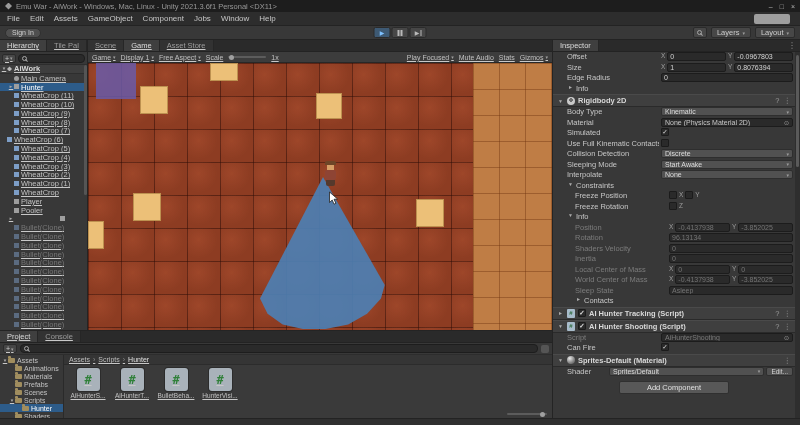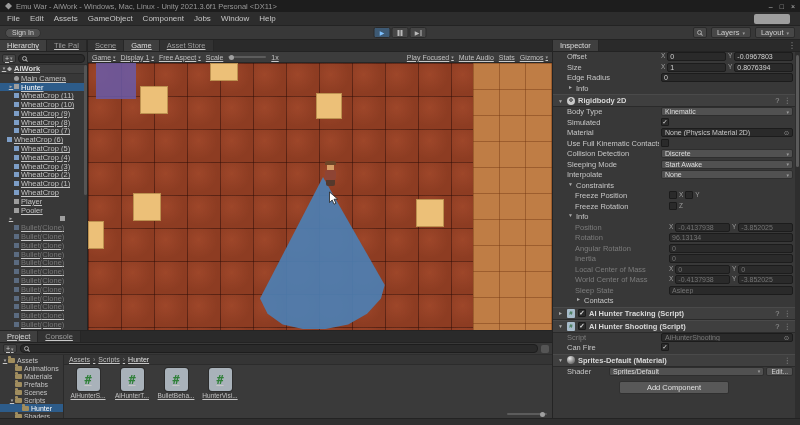--- a/index.html
+++ b/index.html
@@ -545,29 +545,29 @@
           </span>
         </div>
         <div class="insp-row">
           <span class="lbl">Body Type</span>
           <div class="dropdown">
             <span class="dd-val">Kinematic</span>
             <span class="dd-arrow">▾</span>
           </div>
         </div>
         <div class="insp-row">
-          <span class="lbl">Simulated</span>
-          <div class="checkbox checked">✓</div>
-        </div>
-        <div class="insp-row">
           <span class="lbl">Material</span>
           <div class="objfield">
             <span class="obj-val">None (Physics Material 2D)</span>
             <span class="obj-pick">⊙</span>
           </div>
+        </div>
+        <div class="insp-row">
+          <span class="lbl">Simulated</span>
+          <div class="checkbox checked">✓</div>
         </div>
         <div class="insp-row">
           <span class="lbl">Use Full Kinematic Contacts</span>
           <div class="checkbox"></div>
         </div>
         <div class="insp-row">
           <span class="lbl">Collision Detection</span>
           <div class="dropdown">
             <span class="dd-val">Discrete</span>
             <span class="dd-arrow">▾</span>
@@ -612,21 +612,21 @@
           <span class="axis">X</span>
           <div class="num-field">-0.4137938</div>
           <span class="axis">Y</span>
           <div class="num-field">-3.852025</div>
         </div>
         <div class="insp-row disabled ind1">
           <span class="lbl">Rotation</span>
           <div class="num-field">96.13134</div>
         </div>
         <div class="insp-row disabled ind1">
-          <span class="lbl">Angular Rotation</span>
+          <span class="lbl">Shaders Velocity</span>
           <div class="num-field">0</div>
         </div>
         <div class="insp-row disabled ind1">
           <span class="lbl">Inertia</span>
           <div class="num-field">0</div>
         </div>
         <div class="insp-row disabled ind1">
           <span class="lbl">Local Center of Mass</span>
           <span class="axis">X</span>
           <div class="num-field">0</div>

